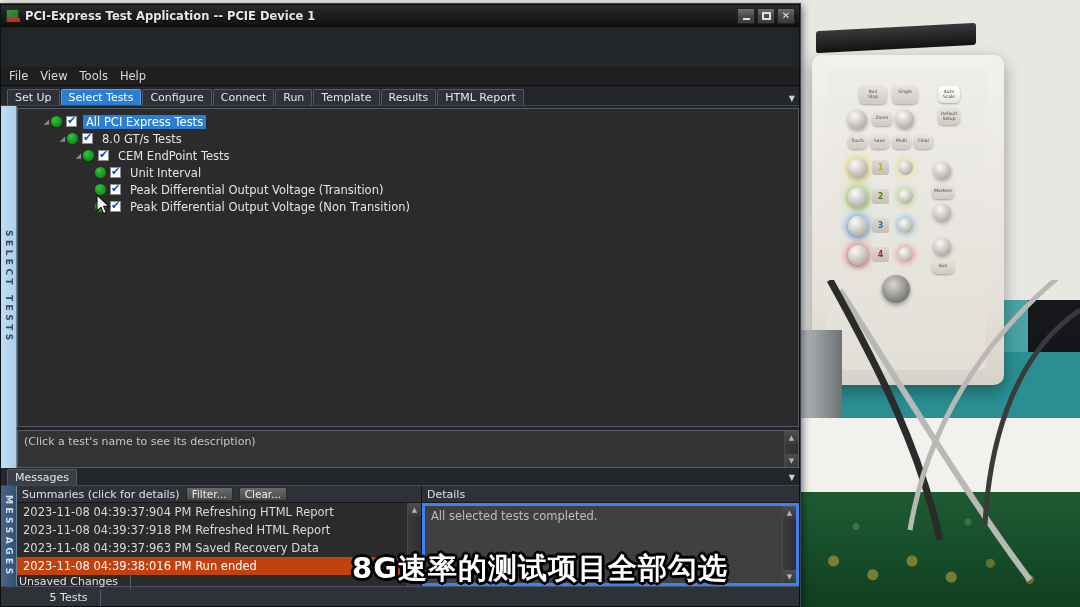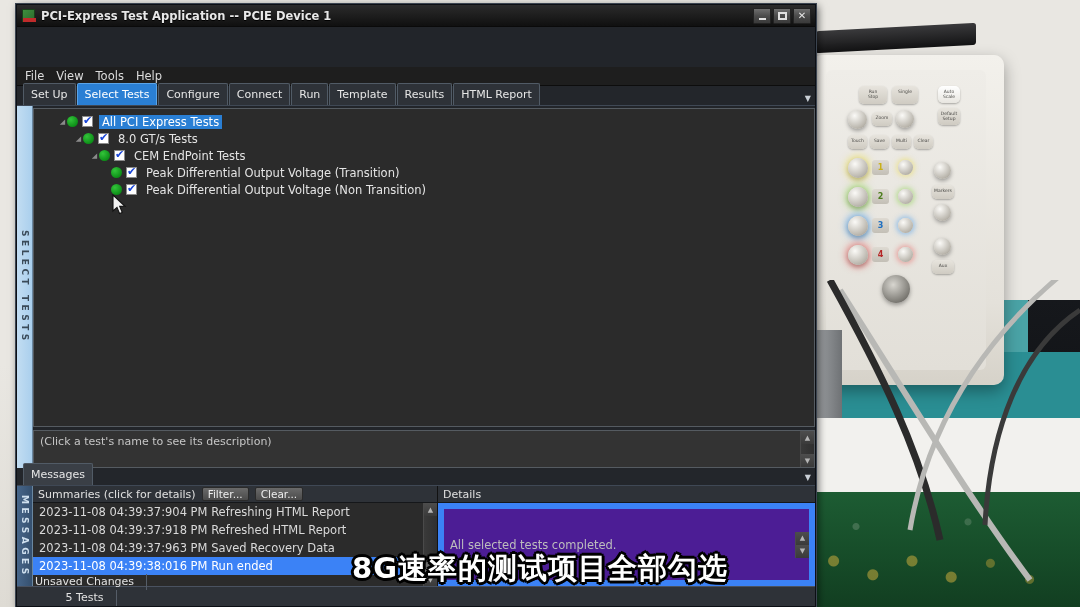--- a/index.html
+++ b/index.html
@@ -59,21 +59,21 @@
   .chnum { position:absolute; width:17px; height:15px; border-radius:3px;
            background:linear-gradient(180deg,#dedad2,#c3bfb6); font-size:8px;
            text-align:center; line-height:15px; font-weight:bold; }
   .monitor { left:1028px; top:300px; width:52px; height:220px;
              background:linear-gradient(180deg,#16181c,#0c0e11); }
   .gcard { left:800px; top:330px; width:42px; height:200px;
            background:linear-gradient(90deg,#b9bbbd,#8d9093 60%,#6f7275); }
 
   
   #app {
-    position:absolute; left:16px; top:4px; width:800px; height:603px;
+    position:absolute; left:0; top:4px; width:800px; height:603px;
     background:#22252a;
     border:1px solid #0c0f14;
     box-shadow:0 0 0 1px #3b4450, 2px 2px 8px rgba(0,0,0,.6);
     display:flex; flex-direction:column;
     overflow:hidden;
   }
   .titlebar {
     height:22px; flex:0 0 22px;
     background:linear-gradient(180deg,#2b2b2b 0%, #1c1c1c 55%, #101010 100%);
     display:flex; align-items:center; padding:0 2px 0 5px; gap:6px;
@@ -111,21 +111,21 @@
     margin-top:40px;
   }
   .menubar .mi { color:#dcdcdc; font-size:11.5px; }
 
   .tabstrip {
     flex:0 0 20px; height:20px; background:#23262b;
     display:flex; align-items:flex-end; padding-left:6px;
     border-bottom:1px solid #3f4855; position:relative;
   }
   .tab {
-    height:22px; padding:0 7px; margin-right:1px;
+    height:16px; padding:0 7px; margin-right:1px;
     display:flex; align-items:center;
     font-size:11px; color:#e6e6e6;
     background:#2e3238; border:1px solid #515b66; border-bottom:none;
     border-radius:2px 2px 0 0;
   }
   .tab.active { background:#2a7fd4; border-color:#5aa4e8; color:#ffffff; }
   .tab-overflow {
     position:absolute; right:4px; bottom:2px; color:#c9cfd6; font-size:8px;
   }
 
@@ -231,23 +231,23 @@
     display:flex; align-items:center;
     background:linear-gradient(180deg,#6a6a6a,#4a4a4a);
     border:1px solid #2a2a2a; border-radius:2px;
   }
   .listarea { flex:1 1 auto; display:flex; background:#2b2b2b; min-height:0; }
   .listrows { flex:1 1 auto; overflow:hidden; }
   .lrow {
     height:18px; line-height:18px; font-size:11.5px; color:#d9d9d9;
     padding-left:6px; white-space:nowrap;
   }
-  .lrow.sel { background:#3b82f6; color:#ffffff; }
-  .detarea { flex:1 1 auto; display:flex; background:#4c1d95; min-height:0;
-             border:6px solid #3b82f6;align-items:center; }
+  .lrow.sel { background:#c2410c; color:#ffffff; }
+  .detarea { flex:1 1 auto; display:flex; background:#404040; min-height:0;
+             border:3px solid #3b82f6; }
   .dettext { flex:1 1 auto; color:#bdbdbd; font-size:11.5px; padding:3px 6px; }
 
   .statusbar {
     flex:0 0 20px; height:20px; background:#2e3238;
     display:flex; align-items:center; gap:0;
     border-top:1px solid #4a5260;
   }
   .sb-cell {
     font-size:11px; color:#e2e2e2; padding:0 12px; height:16px;
     display:flex; align-items:center; border-right:1px solid #555d68;
@@ -388,20 +388,25 @@
             <span class="tlabel">8.0 GT/s Tests</span>
           </div>
 
           <div class="trow" style="padding-left:56px;">
             <span class="twist">◢</span>
             <span class="dot"></span>
             <span class="cbx"></span>
             <span class="tlabel">CEM EndPoint Tests</span>
           </div>
 
+          <div class="trow" style="padding-left:77px;">
+            <span class="dot"></span>
+            <span class="cbx"></span>
+            <span class="tlabel">Unit Interval</span>
+          </div>
 
 
 
           <div class="trow" style="padding-left:77px;">
             <span class="dot"></span>
             <span class="cbx"></span>
             <span class="tlabel">Peak Differential Output Voltage (Transition)</span>
           </div>
 
           <div class="trow" style="padding-left:77px;">

